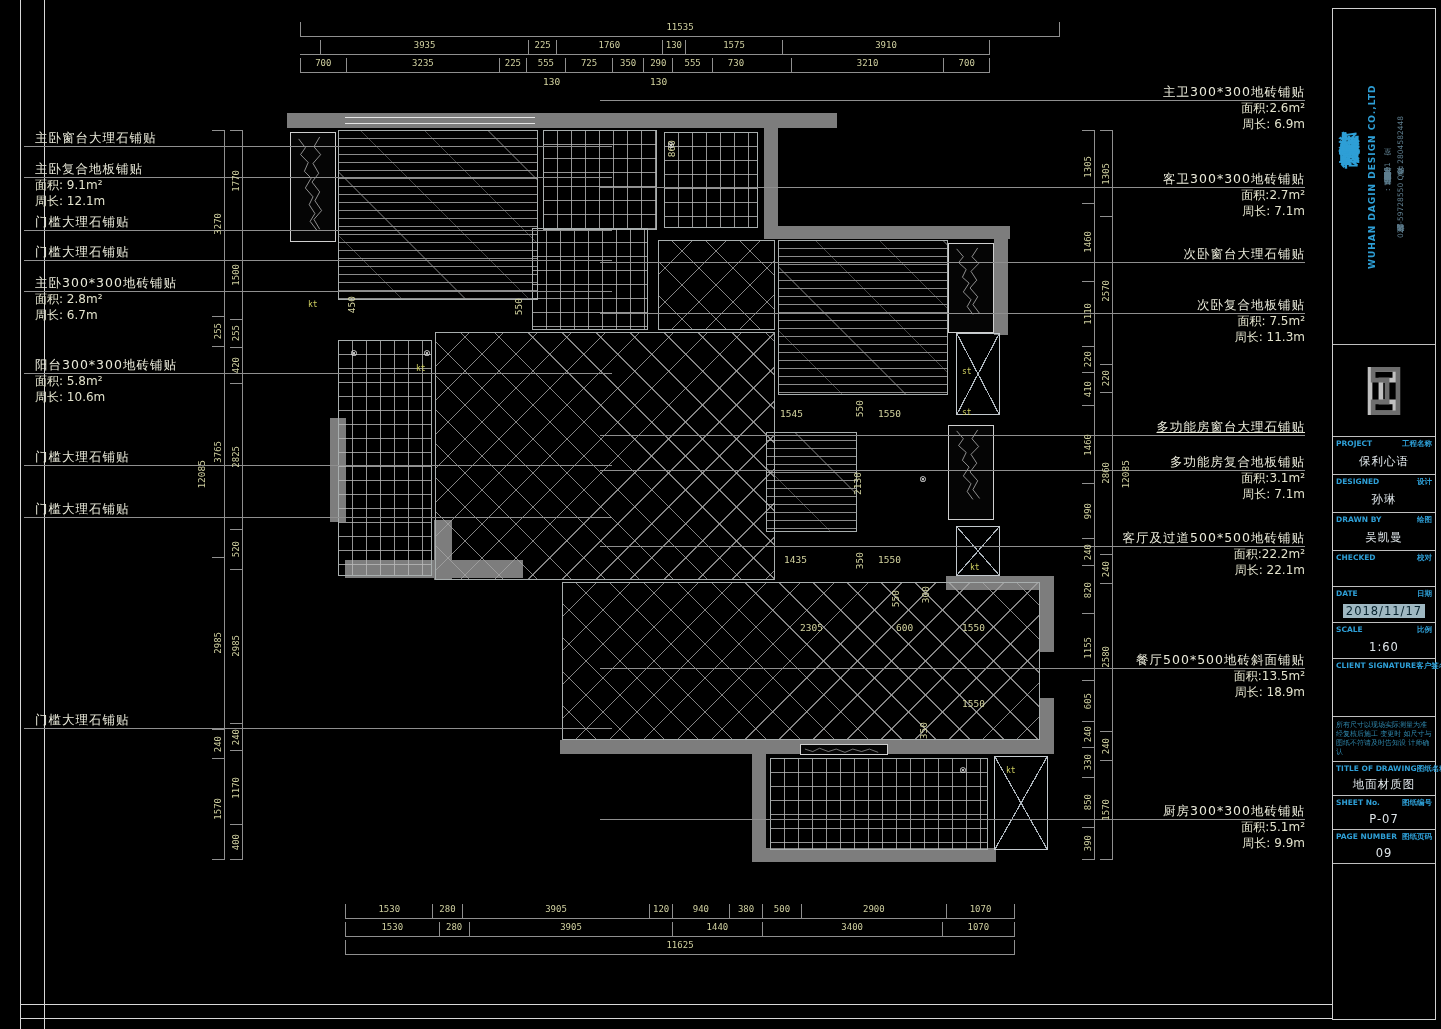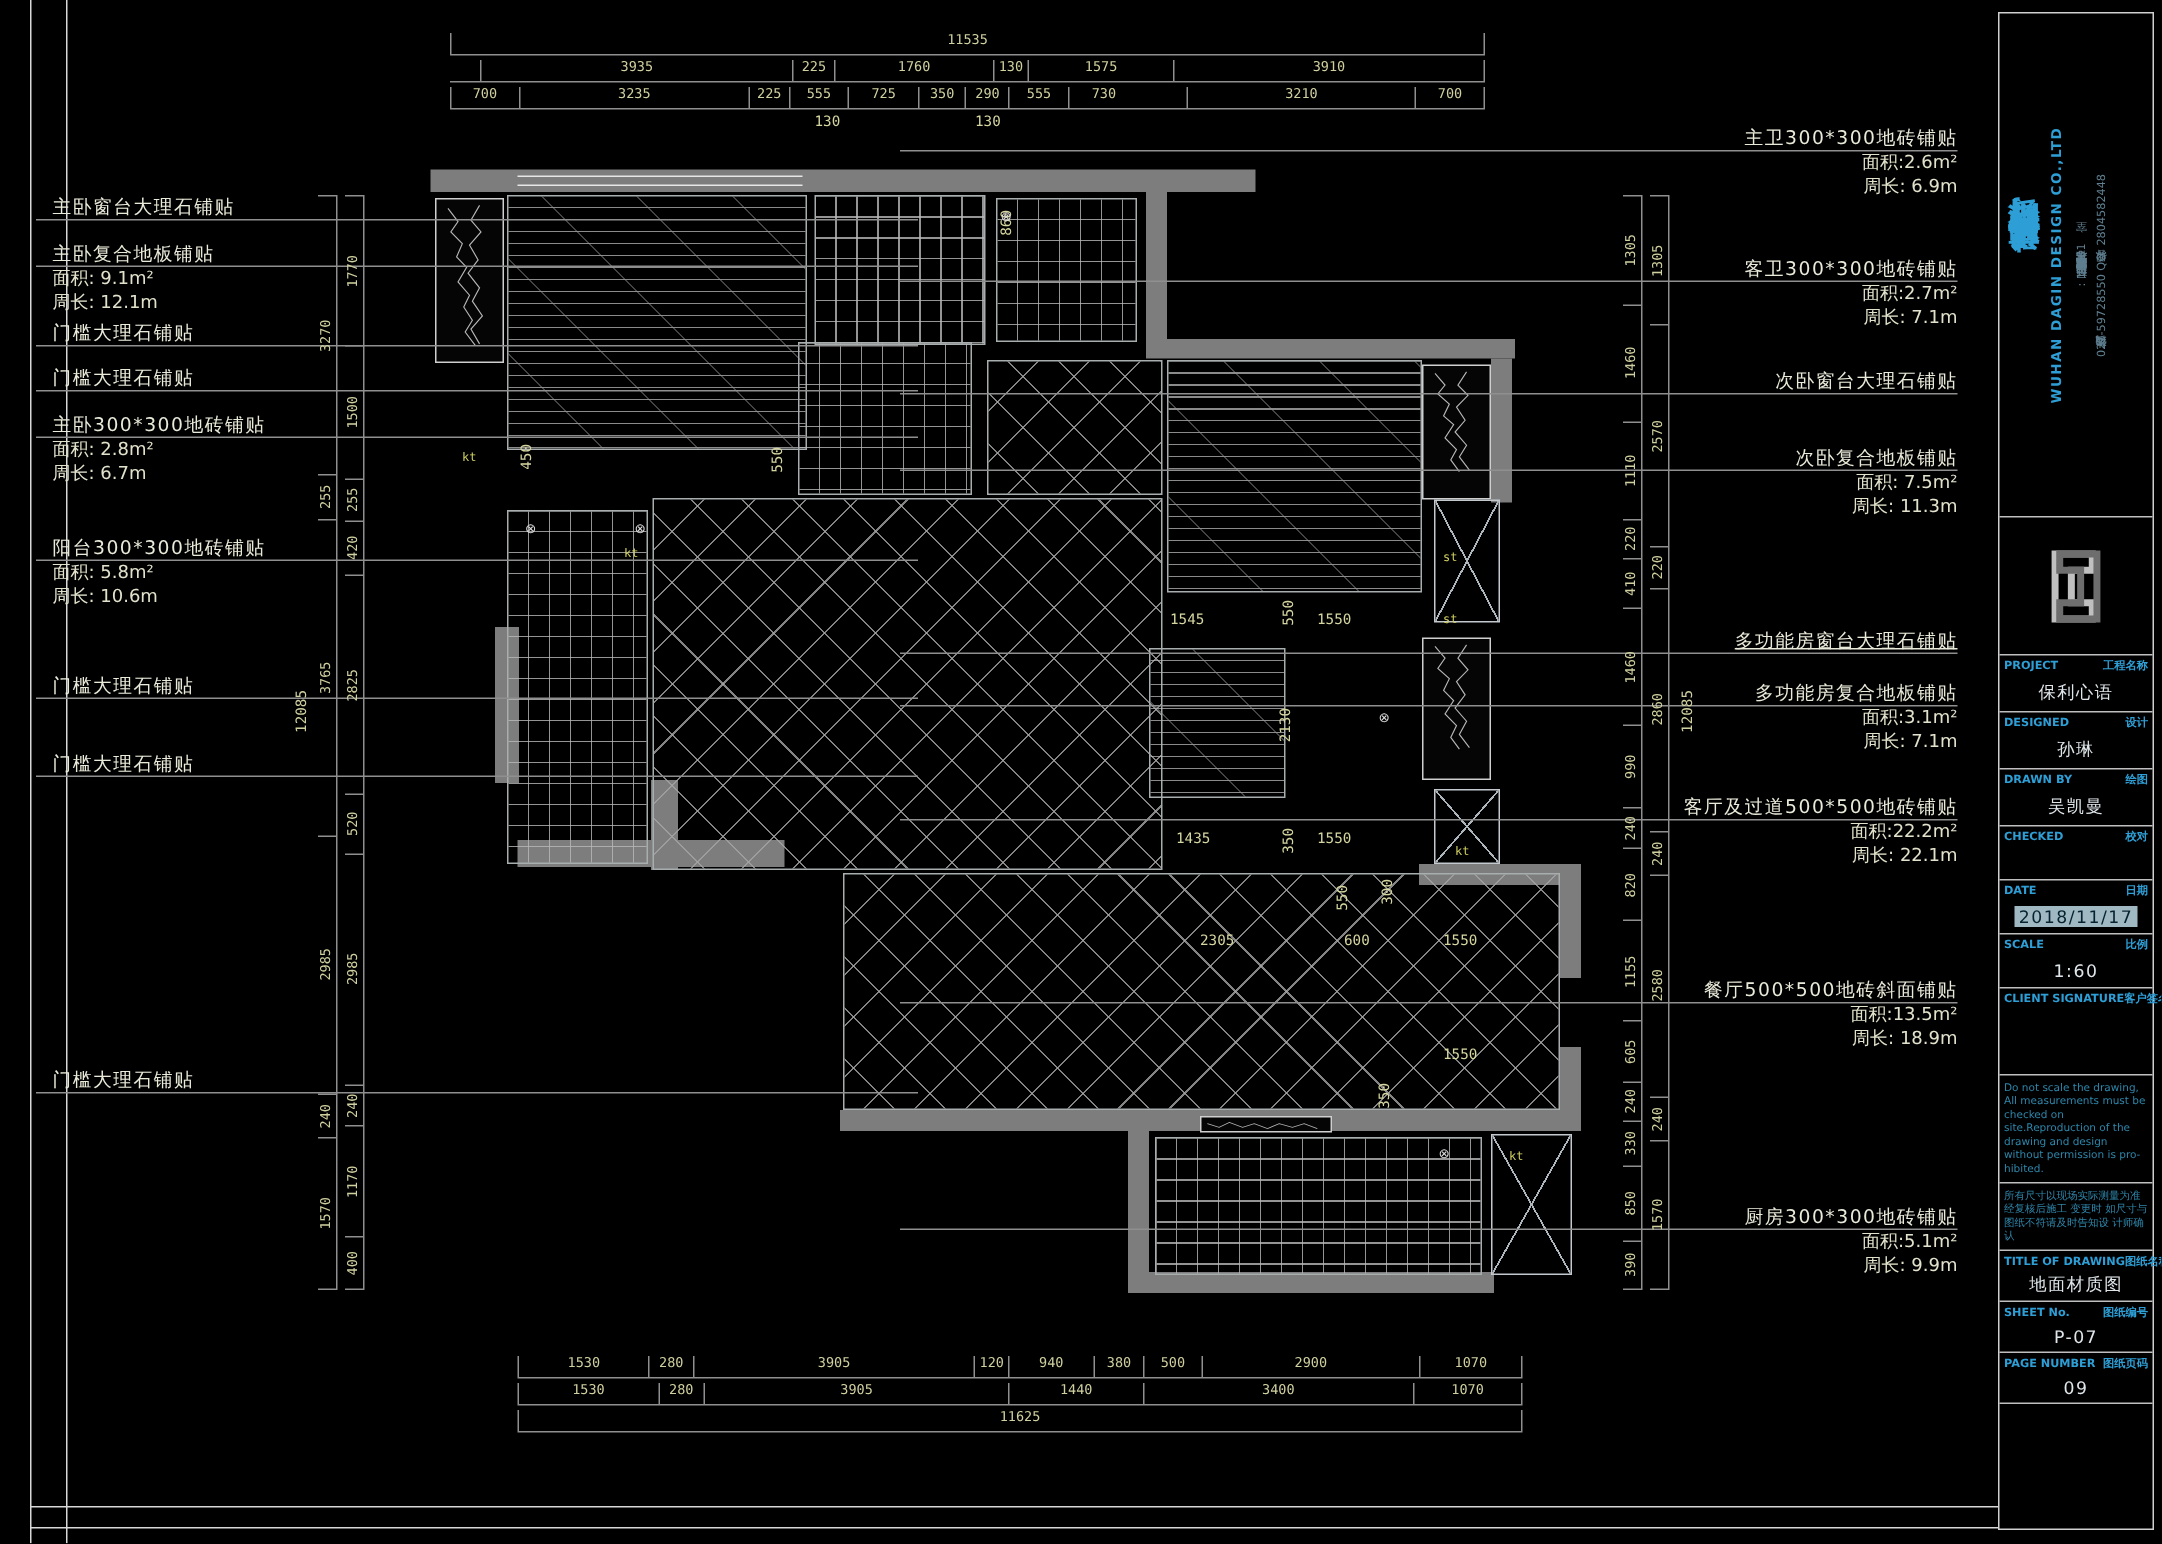--- a/index.html
+++ b/index.html
@@ -232,21 +232,21 @@
       </div>
       <div class="leader" data-interactable="false" style="left: 600px; top: 668px; width: 705px;"></div>
       <div class="anno anno-r" data-interactable="false" style="top: 803px;">
         <div class="t" data-interactable="false">厨房300*300地砖铺贴</div>
         <div class="d" data-interactable="false">面积:5.1m²</div>
         <div class="d" data-interactable="false">周长: 9.9m</div>
       </div>
       <div class="leader" data-interactable="false" style="left: 600px; top: 819px; width: 705px;"></div>
     </div>
   <div id="dims" data-interactable="false">
-      <div class="hdim" data-interactable="false" style="left: 300px; top: 22px; width: 690px; height: 15px;">
+      <div class="hdim" data-interactable="false" style="left: 300px; top: 22px; width: 760px; height: 15px;">
         <div class="seg" data-interactable="false" style="flex-grow: 11535;">11535</div>
       </div>
       <div class="hdim" data-interactable="false" style="left: 300px; top: 40px; width: 690px; height: 15px; padding-left: 20px;">
         <div class="seg" data-interactable="false" style="flex-grow: 3935;">3935</div>
         <div class="seg" data-interactable="false" style="flex-grow: 225;">225</div>
         <div class="seg" data-interactable="false" style="flex-grow: 1760;">1760</div>
         <div class="seg" data-interactable="false" style="flex-grow: 130;">130</div>
         <div class="seg" data-interactable="false" style="flex-grow: 1575;">1575</div>
         <div class="seg" data-interactable="false" style="flex-grow: 3910;">3910</div>
       </div>
@@ -503,21 +503,20 @@
           <div data-interactable="false">1:60</div>
         </div>
         <div class="tbrowh" data-interactable="false">
           <div data-interactable="false">CLIENT SIGNATURE</div>
           <div data-interactable="false">客户签名</div>
         </div>
         <div class="tbrowv sec" data-interactable="false" style="height: 46px;">
           <div data-interactable="false"></div>
         </div>
       </div>
-    <div class="sec note" data-interactable="false">Do not scale the drawing, All measurements must be checked on site.Reproduction of the drawing and design without permission is pro- hibited.</div>
     <div class="sec note" data-interactable="false">所有尺寸以现场实际测量为准经复核后施工 变更时 如尺寸与图纸不符请及时告知设 计师确认</div>
     <div id="tb-draw" data-interactable="false">
         <div class="tbrowh" data-interactable="false">
           <div data-interactable="false">TITLE OF DRAWING</div>
           <div data-interactable="false">图纸名称</div>
         </div>
         <div class="tbrowv sec" data-interactable="false" style="height: 22px; text-align: right;">
           <div data-interactable="false">地面材质图</div>
         </div>
         <div class="tbrowh" data-interactable="false">

